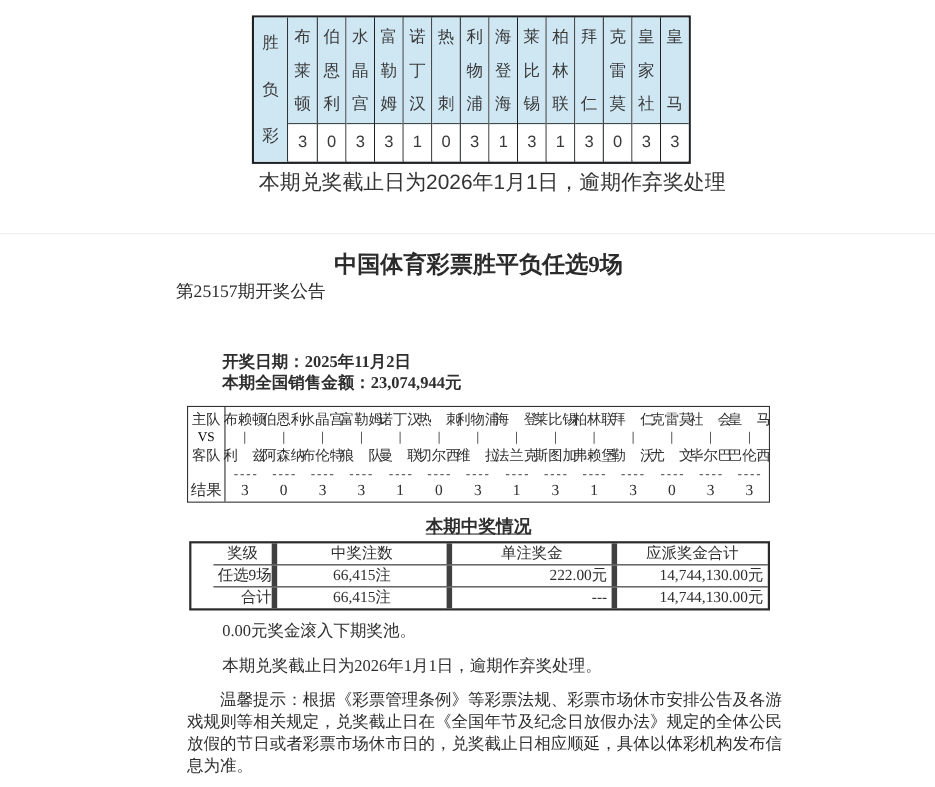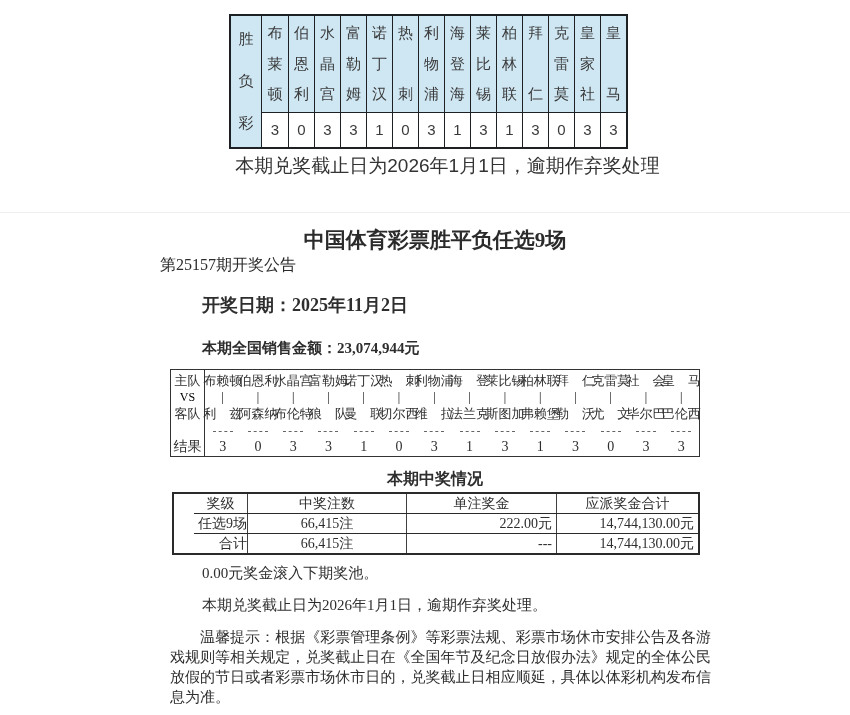--- a/index.html
+++ b/index.html
@@ -20,41 +20,41 @@
 
   
   .top-note { position:absolute; top:153px; left:165px; width:565px; text-align:center; font-size:19px;
               color:#333; font-family:"Liberation Sans","DejaVu Sans",sans-serif; }
 
   .divider { position:absolute; top:212px; left:0; width:850px; height:1px; background:#efefef; }
 
   
   .ann-title { position:absolute; top:226px; left:160px; width:550px; text-align:center; font-size:21px; font-weight:bold; color:#2b2b2b; }
   .ann-sub   { position:absolute; top:255px; left:160px; width:550px; text-align:left; font-size:16px; font-weight:normal; color:#2b2b2b; }
-  .line-date  { position:absolute; top:293px; left:202px; font-size:18px; font-weight:bold; }
+  .line-date  { position:absolute; top:320px; left:202px; font-size:15px; font-weight:bold; }
   .line-sales { position:absolute; top:339px; left:202px; font-size:15px; font-weight:bold; }
 
   
   .mt { position:absolute; top:369px; left:170px; width:530px; border:1px solid #333; display:flex; background:#fff; font-size:13px; }
   .mt-headcol { width:34px; border-right:1px solid #333; display:flex; flex-direction:column; align-items:center; }
   .mt-col { flex:1; display:flex; flex-direction:column; align-items:center; min-width:0; }
   .r-home { height:21px; line-height:21px; white-space:nowrap; }
   .r-vs   { height:14px; line-height:12px; font-size:12px; color:#000000; }
   .r-away { height:20px; line-height:18px; white-space:nowrap; }
   .r-dash { height:13px; display:flex; align-items:center; }
   .r-res  { height:18px; line-height:18px; font-size:14px; }
   .dashline { display:inline-block; width:20px; border-top:1px dashed #666; }
 
   
-  .win-heading { position:absolute; top:469px; left:160px; width:550px; text-align:center; font-size:16px; font-weight:bold; }
+  .win-heading { position:absolute; top:469px; left:160px; width:550px; text-align:center; font-size:16px; font-weight:bold;text-decoration:underline; }
   .pt { position:absolute; top:492px; left:172px; width:528px; border:2px solid #2a2a2a; background:#fff; font-size:14px;padding-left:20px; }
   .pt-row { display:flex; }
   .pt-row + .pt-row, .pt-row.after-tpl { border-top:1px solid #2a2a2a; }
   .pt-cell { height:19px; line-height:19px; overflow:hidden; white-space:nowrap; }
-  .pt-cell + .pt-cell { border-left:1px solid #404040; }
+  .pt-cell + .pt-cell { border-left:5px solid #404040; }
   .c-level { width:53px; text-align:right; }
   .c-count { width:159px; text-align:center; }
   .c-single { width:150px; text-align:right; padding-right:4px; }
   .c-total { flex:1; text-align:right; padding-right:4px; }
   .pt-head .pt-cell { text-align:center; padding-right:0; }
 
   .note-rollover  { position:absolute; top:564px; left:202px; font-size:15px; }
   .note-deadline2 { position:absolute; top:596px; left:202px; font-size:15px; }
   .tips { position:absolute; top:627px; left:170px; width:541px; font-size:15px; line-height:20px; text-indent:2em; text-align:justify; }
 </style>

